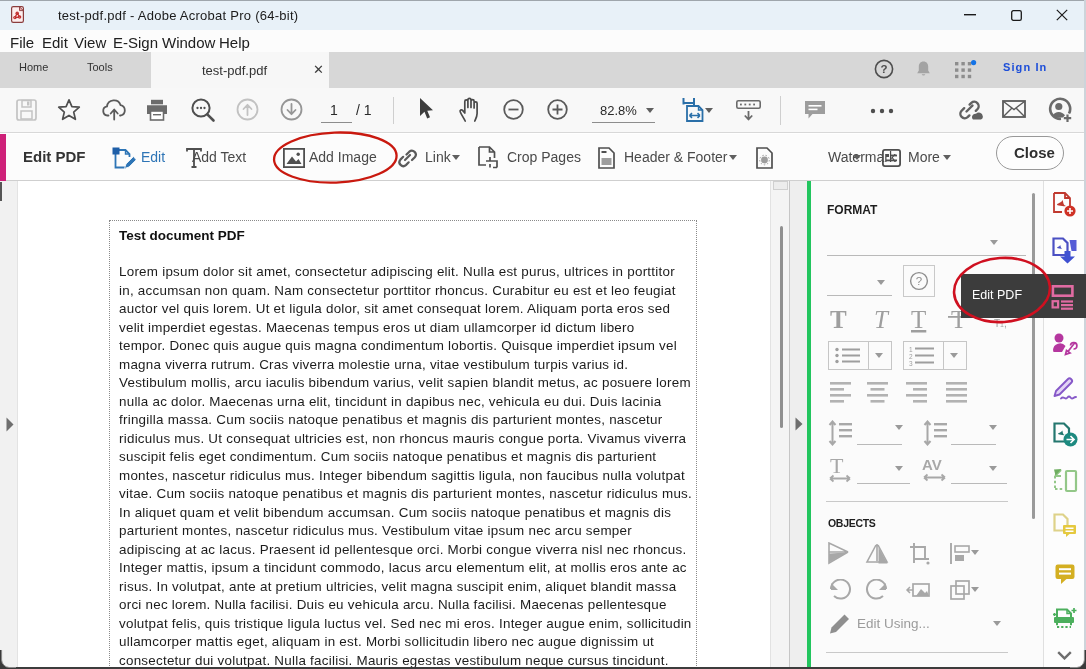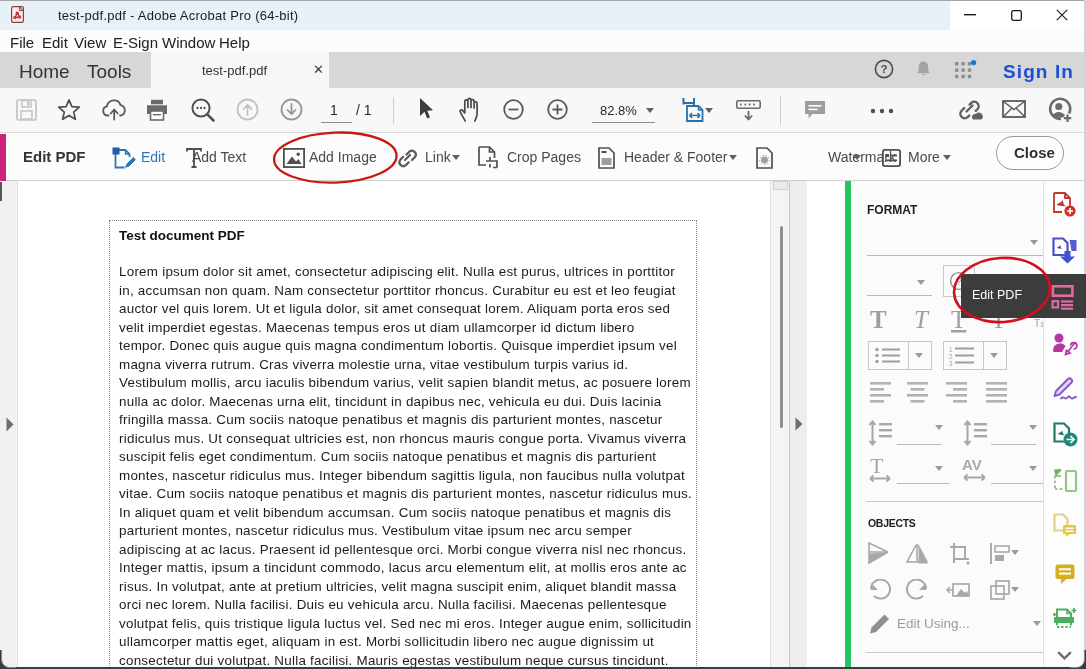--- a/index.html
+++ b/index.html
@@ -3,47 +3,47 @@
 <meta charset="utf-8">
 <style>
 * { margin:0; padding:0; box-sizing:border-box; }
 html,body { width:1086px; height:669px; overflow:hidden; background:#fff;
   font-family:"Liberation Sans", sans-serif; }
 #app { position:relative; width:1086px; height:669px; overflow:hidden; }
 .abs { position:absolute; }
 svg { display:block; }
 
 
-#titlebar { position:absolute; left:0; top:0; width:950px; height:30px; background:#e8f1f8; }
+#titlebar { position:absolute; left:0; top:0; width:1086px; height:30px; background:#e8f1f8; }
 #titlebar .title { position:absolute; left:58px; top:8px; font-size:13px; letter-spacing:0.26px; color:#1b1b1b; }
 
 #menubar { position:absolute; left:0; top:30px; width:1086px; height:22px; background:#fcfcfc; }
 #menubar span { position:absolute; top:4px; font-size:15px; color:#202020; }
 
 #tabbar { position:absolute; left:0; top:52px; width:1086px; height:36px; background:#d7d7d7; }
-#tabbar .tabtxt { position:absolute; top:9px; font-size:19px; color:#333; }
+#tabbar .tabtxt { position:absolute; top:9px; font-size:11px; color:#333; }
 #activetab { position:absolute; left:151px; top:0; width:178px; height:36px; background:#f7f7f7; }
 
 #qbar { position:absolute; left:0; top:88px; width:1086px; height:45px; background:#f8f8f8; border-bottom:1px solid #d8d8d8; }
 
 #ebar { position:absolute; left:0; top:134px; width:1086px; height:47px; background:#fcfcfc; border-bottom:1px solid #cfcfcf; }
 #ebar .lbl { position:absolute; top:15px; font-size:14px; color:#4a4a4a; }
 .caret { position:absolute; width:0; height:0; border-left:4px solid transparent; border-right:4px solid transparent; border-top:5px solid #5f5f5f; }
 
 #doc { position:absolute; left:0; top:181px; width:1086px; height:488px; background:#fff; }
 #leftrail { position:absolute; left:0; top:0; width:18px; height:488px; background:#f1f1f1; border-right:1px solid #e3e3e3; }
 #page { position:absolute; left:18px; top:0; width:752px; height:488px; background:#ffffff;margin-left:10px; }
 #textbox { position:absolute; left:81px; top:39px; width:588px; height:460px; border:1px dotted #8a8a8a; }
 #dtext { position:absolute; left:91px; top:82px; width:590px; font-size:13.4px; letter-spacing:0.25px; color:#1c1c1c; line-height:18.5px; white-space:nowrap; }
 #dtitle { position:absolute; left:91px; top:47.3px; font-size:13.5px; font-weight:bold; color:#111; }
 
 #vscroll { position:absolute; left:770px; top:0; width:19px; height:488px; background:#f4f4f4; border-left:1px solid #e2e2e2; }
 
 #pstrip { position:absolute; left:789px; top:0; width:18px; height:488px; background:#eeeeee; border-left:1px solid #c6c6c6; }
-#panel { position:absolute; left:845px; top:0; width:236px; height:488px; background:#fbfbfb; border-left:6px solid #22c55e; }
+#panel { position:absolute; left:807px; top:0; width:236px; height:488px; background:#fbfbfb; border-left:4px solid #22c55e; }
 
 #sidebar { position:absolute; left:1043px; top:0; width:43px; height:488px; background:#fdfdfd; border-left:1px solid #e0e0e0; }
 .ptxt { position:absolute; font-size:12px; font-weight:bold; color:#1e1e1e; }
 .uline { position:absolute; border-bottom:1px solid #b9b9b9; }
 .pcaret { position:absolute; width:0; height:0; border-left:4px solid transparent; border-right:4px solid transparent; border-top:5px solid #9a9a9a; }
 </style>
 </head>
 <body>
 <div id="app">
   <div id="titlebar">

